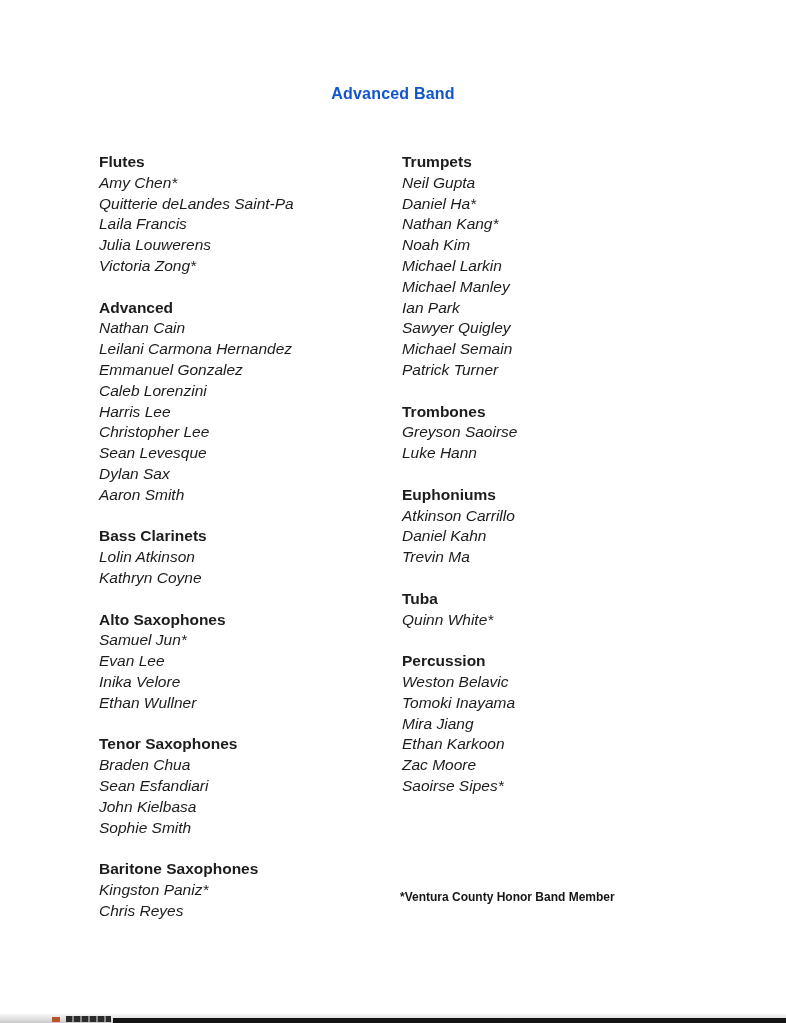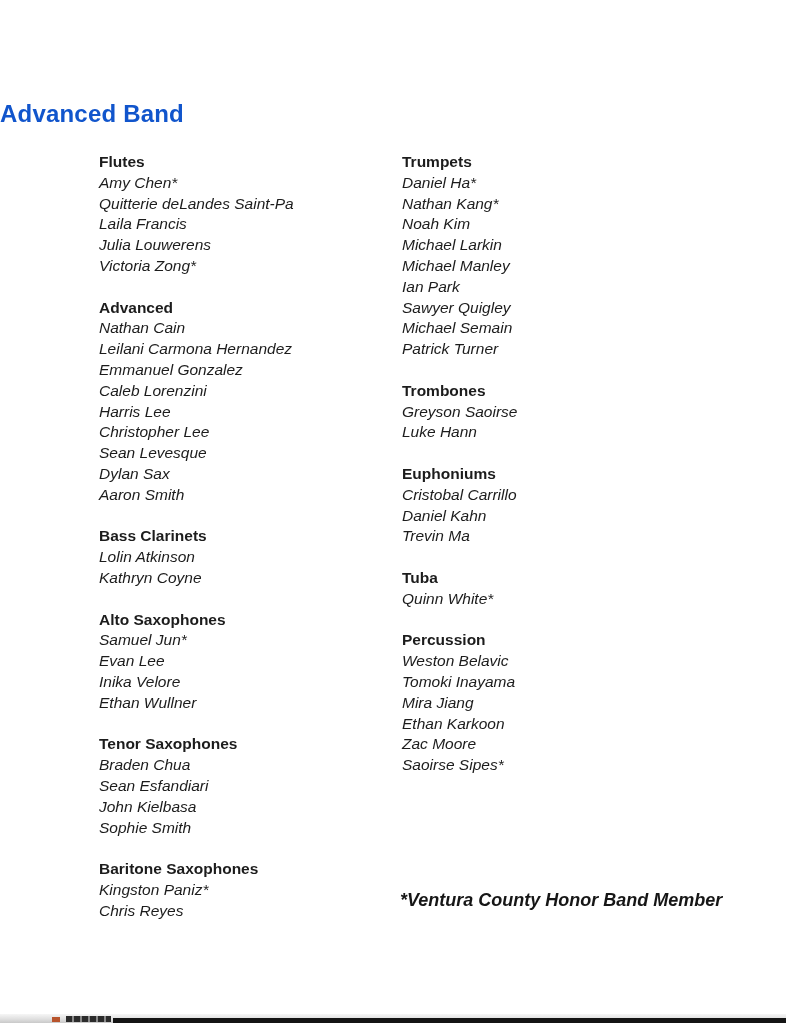--- a/index.html
+++ b/index.html
@@ -6,22 +6,23 @@
   .page{
     position:relative;
     width:786px;height:1023px;
     background:#ffffff;
     font-family:"Liberation Sans", sans-serif;
     color:#1c1c1c;
     overflow:hidden;
   }
   .doc-title{
     position:absolute;
-    top:100px;left:0;width:100%;
-    font-size:24px;
+    top:85px;left:0;width:100%;
+    text-align:center;
+    font-size:16px;
     font-weight:bold;
     letter-spacing:0.2px;
   }
   .cols{
     position:absolute;
     top:152px;left:99px;
     display:flex;
   }
   .col{
     font-size:15.5px;
@@ -29,24 +30,23 @@
   }
   .col-left{width:303px;}
   .col-right{width:300px;}
   .section{margin-bottom:20.8px;}
   .section:last-child{margin-bottom:0;}
   .sec-heading{font-weight:bold;}
   .member{font-weight:normal;font-style:italic;}
   .footnote{
     position:absolute;
     left:400px;top:890px;
-    font-size:18px;
+    font-size:12px;
     font-weight:bold;
     color:#161616;
-    font-style:italic;
   }
   
   .bottom-strip{
     position:absolute;left:0;bottom:0;
     width:786px;height:9px;
     background:linear-gradient(180deg,#f6f6f6 0%,#e0e0e0 55%,#c9c9c9 100%);
   }
   .bottom-darkbar{
     position:absolute;left:113px;bottom:0;
     width:673px;height:5px;
@@ -113,38 +113,39 @@
         </div>
         <div class="section">
           <div class="sec-heading">Baritone Saxophones</div>
           <div class="member">Kingston Paniz*</div>
           <div class="member">Chris Reyes</div>
         </div>
       </div>
     <div class="col col-right" id="col-right">
         <div class="section">
           <div class="sec-heading">Trumpets</div>
+          <div class="member">Neil Gupta</div>
           <div class="member">Daniel Ha*</div>
           <div class="member">Nathan Kang*</div>
           <div class="member">Noah Kim</div>
           <div class="member">Michael Larkin</div>
           <div class="member">Michael Manley</div>
           <div class="member">Ian Park</div>
           <div class="member">Sawyer Quigley</div>
           <div class="member">Michael Semain</div>
           <div class="member">Patrick Turner</div>
         </div>
         <div class="section">
           <div class="sec-heading">Trombones</div>
           <div class="member">Greyson Saoirse</div>
           <div class="member">Luke Hann</div>
         </div>
         <div class="section">
           <div class="sec-heading">Euphoniums</div>
-          <div class="member">Cristobal Carrillo</div>
+          <div class="member">Atkinson Carrillo</div>
           <div class="member">Daniel Kahn</div>
           <div class="member">Trevin Ma</div>
         </div>
         <div class="section">
           <div class="sec-heading">Tuba</div>
           <div class="member">Quinn White*</div>
         </div>
         <div class="section">
           <div class="sec-heading">Percussion</div>
           <div class="member">Weston Belavic</div>

